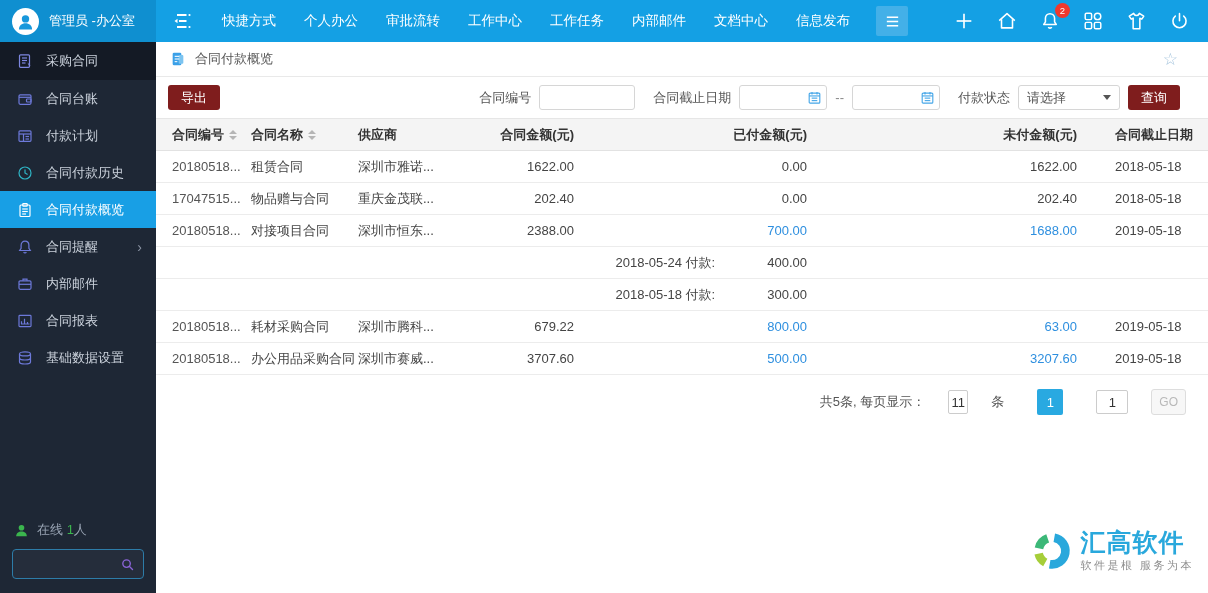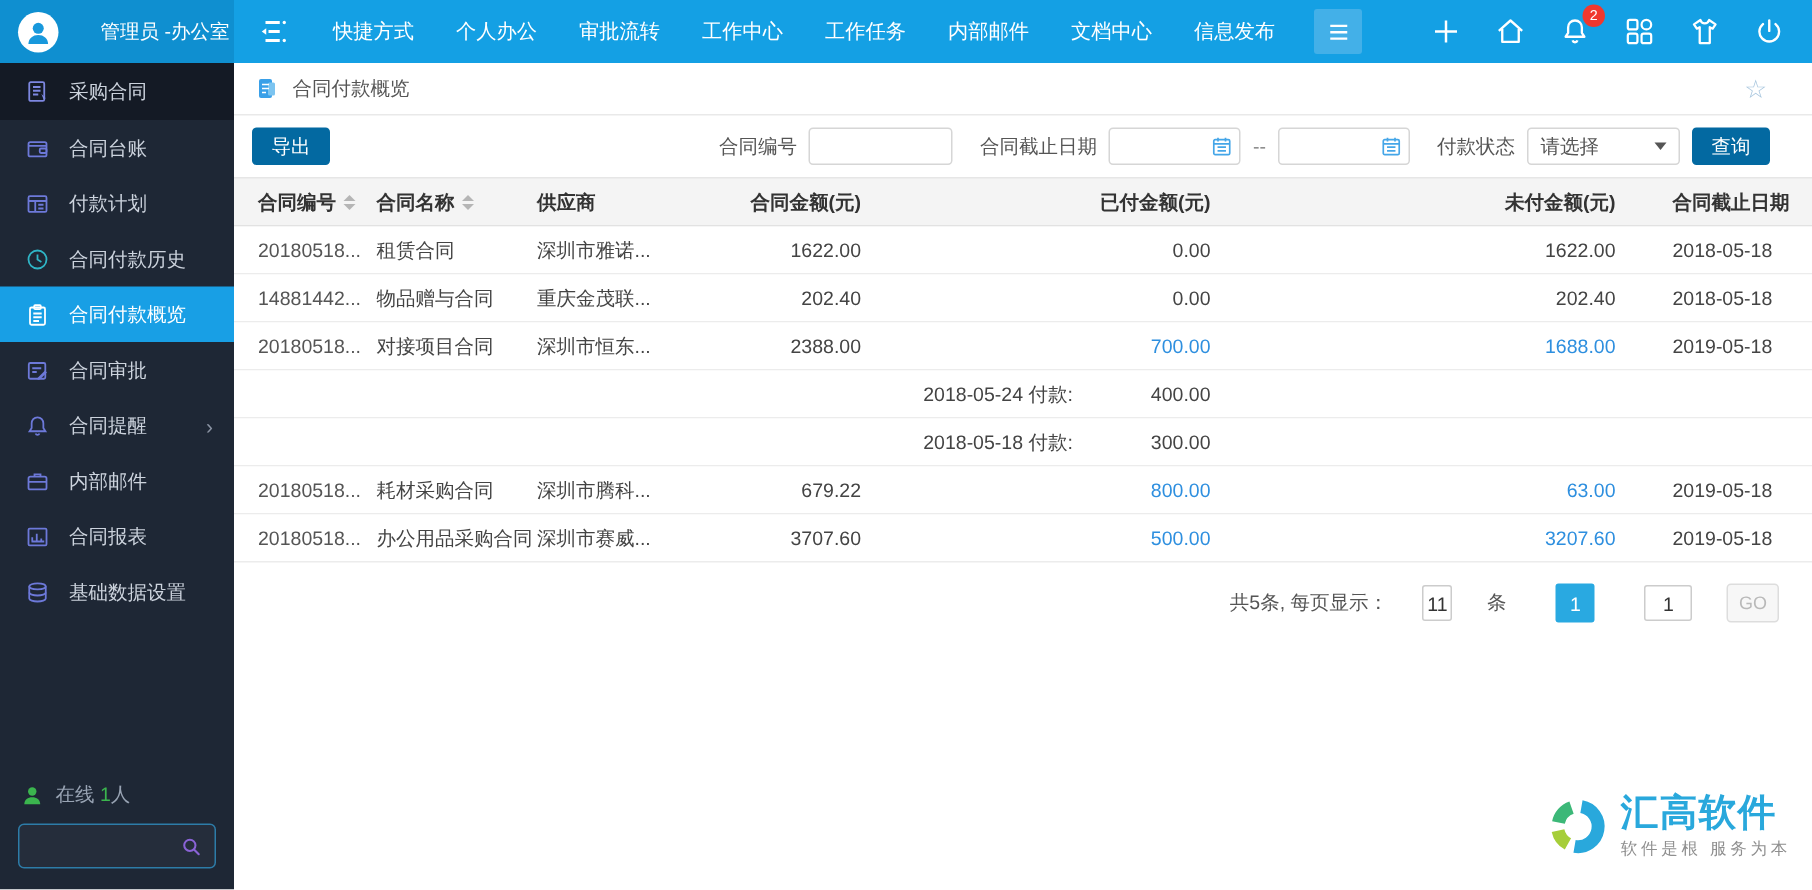--- a/index.html
+++ b/index.html
@@ -2,21 +2,21 @@
 <html><head>
 <meta charset="utf-8">
 <style>
   * { margin:0; padding:0; box-sizing:border-box; }
   html,body { width:1208px; height:593px; overflow:hidden;
     font-family:"Liberation Sans","DejaVu Sans",sans-serif; background:#fff; }
   body { display:flex; flex-direction:column; }
 
   
   .topbar { height:42px; display:flex; align-items:stretch; background:#14a0e4; flex:0 0 42px; }
-  .user-block { width:156px; min-width:156px; background:#0f8fd0; display:flex; align-items:center; gap:28px; padding-left:12px; }
+  .user-block { width:156px; min-width:156px; background:#0f8fd0; display:flex; align-items:center; gap:10px; padding-left:12px; }
   .avatar { width:27px; height:27px; border-radius:50%; background:#fff; display:flex; align-items:center; justify-content:center; }
   .user-name { color:#fff; font-size:13px; white-space:nowrap; }
   .topnav { display:flex; align-items:center; flex:1; }
   .nav-list-icon { margin:0 14px 0 14px; display:flex; align-items:center; }
   .menu-item { color:#fff; font-size:13.5px; padding:0 14px; height:42px; display:flex; align-items:center; cursor:pointer; white-space:nowrap; }
   .nav-toggle { width:32px; height:30px; background:#43b0e8; border-radius:2px; margin-left:12px; display:flex; align-items:center; justify-content:center; cursor:pointer; }
   .top-icons { display:flex; align-items:center; gap:21px; margin-left:auto; padding-right:18px; }
   .tico { position:relative; display:flex; align-items:center; cursor:pointer; }
   .badge { position:absolute; top:-7px; right:-9px; min-width:15px; height:15px; border-radius:8px; background:#f0382e; color:#fff; font-size:9.5px; display:flex; align-items:center; justify-content:center; padding:0 3px; }
 
@@ -38,21 +38,21 @@
   .side-search input { flex:1; min-width:0; background:transparent; border:none; outline:none; color:#cfd6e0; font-size:12px; padding:0 8px; }
   .side-search .mag { display:flex; align-items:center; margin-right:8px; color:#7e57d0; }
 
   
   .content { flex:1; background:#fff; position:relative; display:flex; flex-direction:column; }
   .crumb { height:35px; border-bottom:1px solid #e9e9e9; display:flex; align-items:center; gap:9px; padding:0 30px 0 14px; flex:0 0 35px; }
   .crumb-title { font-size:13px; color:#555; }
   .star { margin-left:auto; color:#a8c6de; font-size:17px; cursor:pointer; line-height:1; }
 
   .toolbar { height:41px; display:flex; align-items:center; gap:8px; padding:0 28px 0 12px; font-size:13px; color:#555; flex:0 0 41px; }
-  .btn { background:#0369a1; color:#fff; border:none; border-radius:3px; height:25px; padding:0 13px; font-size:13px; cursor:pointer; }
+  .btn { background:#7f1d1d; color:#fff; border:none; border-radius:3px; height:25px; padding:0 13px; font-size:13px; cursor:pointer; }
   .btn.export { margin-right:auto; }
   .f-label { margin-left:10px; white-space:nowrap; }
   .inp { height:25px; border:1px solid #d6d6d6; border-radius:3px; width:96px; padding:0 6px; font-size:13px; color:#333; outline:none; }
   .date-wrap { position:relative; }
   .date-wrap .inp { width:88px; padding-right:24px; }
   .cal { position:absolute; right:5px; top:5px; color:#45a6e8; display:flex; }
   .sep { color:#888; }
   .select { height:25px; border:1px solid #d6d6d6; border-radius:3px; width:102px; display:flex; align-items:center; justify-content:space-between; padding:0 8px; color:#555; cursor:pointer; background:#fff; }
   .caret { width:0; height:0; border-left:4.5px solid transparent; border-right:4.5px solid transparent; border-top:5.5px solid #555; }
 
@@ -225,31 +225,20 @@
               <line x1="5.2" y1="7" x2="10.8" y2="7"></line>
               <line x1="5.2" y1="9.5" x2="10.8" y2="9.5"></line>
               <line x1="5.2" y1="12" x2="9" y2="12"></line>
             </svg>
           </span>
           <span class="s-label">合同付款概览</span>
         </div>
         <div class="side-item">
           <span class="s-icon">
             <svg width="16" height="16" viewBox="0 0 16 16" fill="none" stroke="currentColor" stroke-width="1.2">
-              <rect x="2.2" y="3" width="11" height="10.5" rx="1"></rect>
-              <path d="M8.5 12.5l4.5-4.5 1.3 1.3-4.5 4.5-1.8.5z" fill="currentColor" stroke="none"></path>
-              <line x1="4.5" y1="6.5" x2="10.5" y2="6.5"></line>
-              <line x1="4.5" y1="9" x2="7.5" y2="9"></line>
-            </svg>
-          </span>
-          <span class="s-label">合同审批</span>
-        </div>
-        <div class="side-item">
-          <span class="s-icon">
-            <svg width="16" height="16" viewBox="0 0 16 16" fill="none" stroke="currentColor" stroke-width="1.2">
               <path d="M8 2.2c-2.4 0-3.9 1.9-3.9 4v3.1L2.7 11.5h10.6L11.9 9.3V6.2c0-2.1-1.5-4-3.9-4z"></path>
               <path d="M6.7 13a1.4 1.4 0 0 0 2.6 0"></path>
             </svg>
           </span>
           <span class="s-label">合同提醒</span>
           <span class="chev">›</span>
         </div>
         <div class="side-item">
           <span class="s-icon">
             <svg width="16" height="16" viewBox="0 0 16 16" fill="none" stroke="currentColor" stroke-width="1.2">
@@ -392,21 +381,21 @@
           <div class="grid-row trow">
             <div class="c-no">20180518...</div>
             <div class="c-name">租赁合同</div>
             <div class="c-sup">深圳市雅诺...</div>
             <div class="c-amt">1622.00</div>
             <div class="c-paid">0.00</div>
             <div class="c-unpaid">1622.00</div>
             <div class="c-date">2018-05-18</div>
           </div>
           <div class="grid-row trow">
-            <div class="c-no">14881442...</div>
+            <div class="c-no">17047515...</div>
             <div class="c-name">物品赠与合同</div>
             <div class="c-sup">重庆金茂联...</div>
             <div class="c-amt">202.40</div>
             <div class="c-paid">0.00</div>
             <div class="c-unpaid">202.40</div>
             <div class="c-date">2018-05-18</div>
           </div>
           <div class="grid-row trow">
             <div class="c-no">20180518...</div>
             <div class="c-name">对接项目合同</div>

